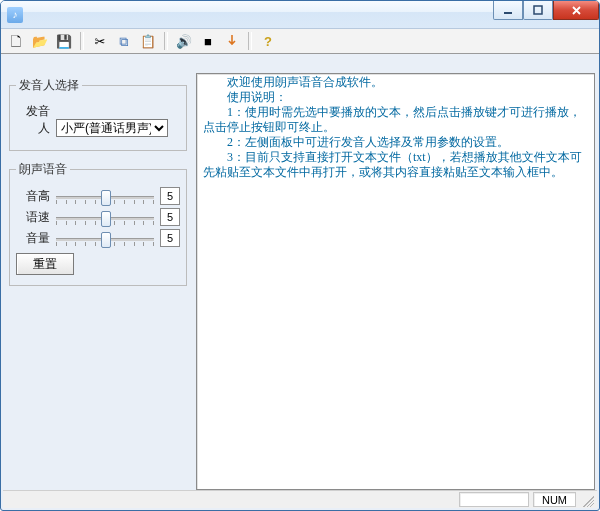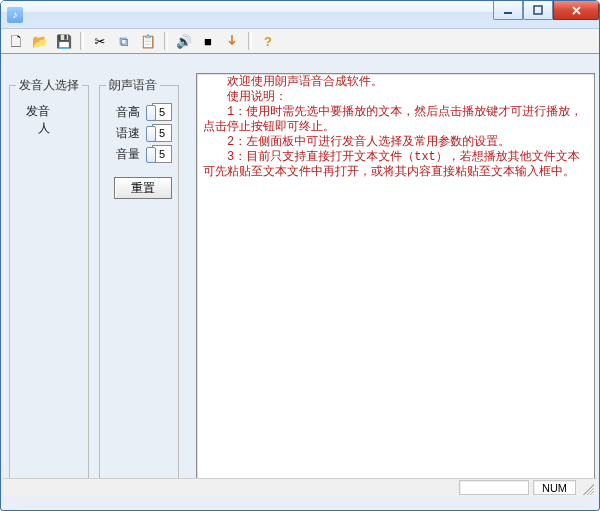--- a/index.html
+++ b/index.html
@@ -35,49 +35,49 @@
   .toolbar{height:24px;display:flex;align-items:center;gap:2px;
     padding:0 4px;background:#f3f3f3;border-bottom:1px solid #9a9a9a}
   .tbtn{width:20px;height:20px;border:1px solid transparent;display:flex;
     align-items:center;justify-content:center;font-size:13px;line-height:1;
     cursor:default}
   .tsep{width:2px;height:18px;margin:0 3px;
     border-left:1px solid #bdbdbd;border-right:1px solid #fff}
   
   .bodywrap{position:absolute;left:4px;right:4px;top:72px;bottom:20px;
     display:flex}
-  .sidebar{width:178px;display:flex;flex-direction:row;gap:10px;
+  .sidebar{width:178px;display:flex;flex-direction:column;gap:10px;
     padding:4px 6px 0 4px}
   fieldset.grp{border:1px solid #bcbcbc;padding:6px 6px 10px;margin:0}
   fieldset.grp legend{font-size:12px;color:#333;padding:0 3px}
-  .row{display:flex;align-items:center;gap:6px;margin:3px 0}
+  .row{display:flex;align-items:flex-end;gap:6px;margin:3px 0}
   .lbl{width:34px;text-align:right;color:#222}
   select.dd{width:112px;height:18px;font-size:12px;border:1px solid #7a7a7a;
     background:#fff}
   .slider{flex:1;height:16px;position:relative}
   .slider .track{position:absolute;left:0;right:0;top:7px;height:2px;
     background:#d0d0d0;border-top:1px solid #9c9c9c}
   .slider .ticks{position:absolute;left:0;right:0;top:11px;height:4px;
     display:flex;justify-content:space-between}
   .slider .ticks i{width:1px;height:4px;background:#999}
   .slider .thumb{position:absolute;top:1px;width:8px;height:14px;
     background:linear-gradient(#fff,#dfeaf6);border:1px solid #6d8db1;
     border-radius:2px}
   .valbox{width:18px;height:16px;border:1px solid #8a8a8a;background:#fff;
     font-size:11px;text-align:center;line-height:16px}
-  .btnrow{display:flex;justify-content:flex-end;margin-top:14px}
+  .btnrow{display:flex;justify-content:flex-start;margin-top:6px}
   button.retro{height:22px;padding:1px 16px;font-size:12px;border:1px solid #7a7a7a;
     background:linear-gradient(#fff,#e6e6e6);box-shadow:inset 1px 1px 0 #fff;
     cursor:default}
   .main{flex:1;margin-left:3px;background:#fff;border:1px solid #8a8a8a;
     box-shadow:inset 1px 1px 0 #e1e1e1;padding:1px 6px;overflow:hidden;
-    color:#b91c1c;font-size:12px;line-height:15px;font-family:Liberation Mono, monospace;
+    color:#0369a1;font-size:12px;line-height:15px;font-family:Liberation Serif, serif;
     white-space:pre-wrap}
   
-  .statusbar{position:absolute;left:2px;right:2px;bottom:14px;height:17px;
+  .statusbar{position:absolute;left:2px;right:2px;bottom:2px;height:17px;
     display:flex;justify-content:flex-end;align-items:center;gap:4px;
     background:#f0f0f0;border-top:1px solid #cfcfcf;padding:0 3px}
   .statusbar .cell{height:13px;border:1px solid #c7c7c7;background:#fff;
     box-shadow:inset 1px 1px 0 #eee;padding:0 8px;font-size:11px;
     display:flex;align-items:center}
   .statusbar .cell.empty{width:52px}
   .statusbar .grip{width:14px;height:14px;
     background:
      linear-gradient(135deg,transparent 60%,#b3b3b3 60%,#b3b3b3 65%,transparent 65%,
        transparent 72%,#b3b3b3 72%,#b3b3b3 77%,transparent 77%,
@@ -130,20 +130,23 @@
     <div class="tbtn" style="color:#caa11b;font-weight:bold">?</div>
   </div>
 
   <div class="bodywrap">
     <div class="sidebar">
 
       <fieldset class="grp">
         <legend>发音人选择</legend>
         <div class="row">
           <div class="lbl">发音人</div>
+          <select class="dd">
+            <option>小严(普通话男声)</option>
+          </select>
         </div>
       </fieldset>
 
       <fieldset class="grp">
         <legend>朗声语音</legend>
 
         <div class="row">
           <div class="lbl">音高</div>
           <div class="slider">
             <div class="track"></div>

